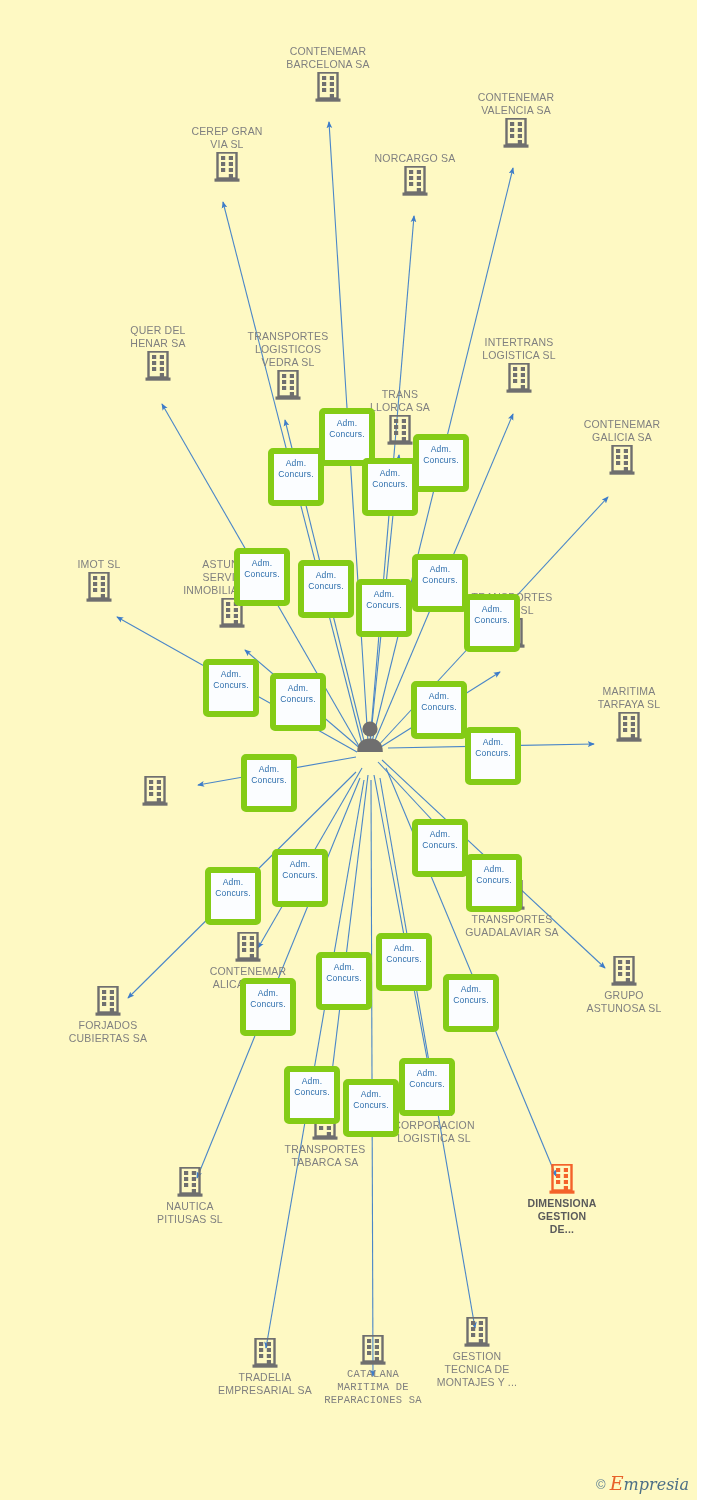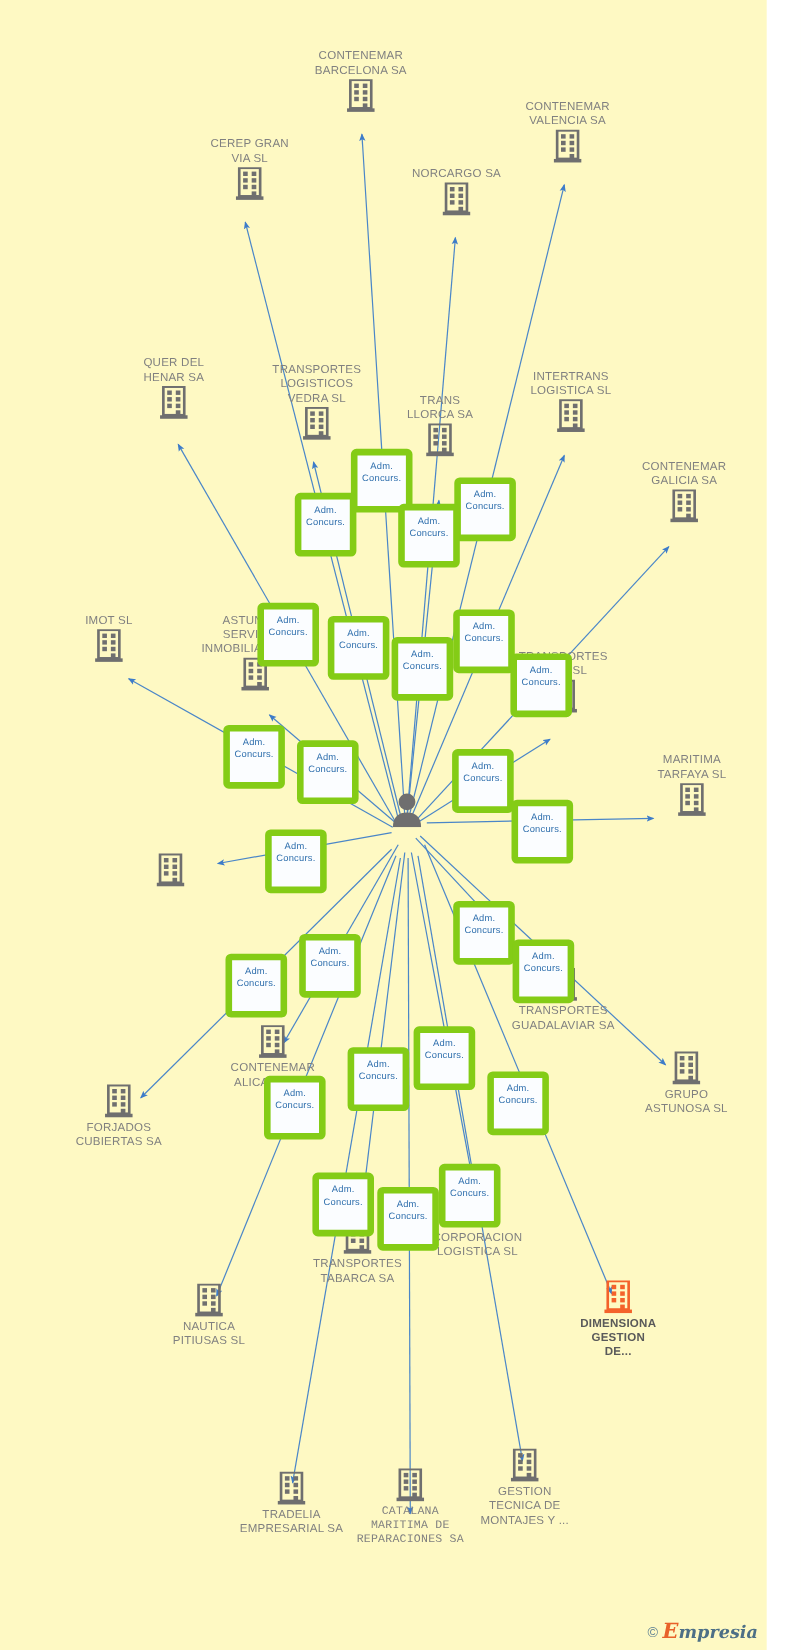--- a/index.html
+++ b/index.html
@@ -98,21 +98,20 @@
   .watermark .c {
     font-size: 13px;
     color: #5a7e92;
     vertical-align: 1px;
   }
   .watermark .brand {
     font-family: "DejaVu Serif", serif;
     font-style: italic;
     font-size: 16px;
     color: #4d6f86;
-    font-weight: bold;
   }
   .watermark .brand .e {
     color: #e8622a;
     font-size: 19px;
   }
 </style>
 </head>
 <body>
 
 <div id="canvas">
@@ -251,21 +250,21 @@
             <rect x="7" y="4" width="4.2" height="4" fill="#6f6f6f"></rect>
             <rect x="14.8" y="4" width="4.2" height="4" fill="#6f6f6f"></rect>
             <rect x="7" y="10" width="4.2" height="4" fill="#6f6f6f"></rect>
             <rect x="14.8" y="10" width="4.2" height="4" fill="#6f6f6f"></rect>
             <rect x="7" y="16" width="4.2" height="4" fill="#6f6f6f"></rect>
             <rect x="14.8" y="16" width="4.2" height="4" fill="#6f6f6f"></rect>
             <rect x="14.8" y="22" width="4.2" height="4.5" fill="#6f6f6f"></rect>
             <rect x="0.5" y="26.5" width="25" height="3.2" fill="#6f6f6f"></rect>
           </svg></span>
       </div>
-      <div class="node label-top" style="left: 400px; top: 358px;">
+      <div class="node label-top" style="left: 400px; top: 388px;">
         <span class="label">TRANS
 LLORCA SA</span>
         <span class="icon-wrap"><svg width="26" height="32" viewBox="0 0 26 32">
             <rect x="3.5" y="0.5" width="19" height="26" fill="none" stroke="#6f6f6f" stroke-width="2.4"></rect>
             <rect x="7" y="4" width="4.2" height="4" fill="#6f6f6f"></rect>
             <rect x="14.8" y="4" width="4.2" height="4" fill="#6f6f6f"></rect>
             <rect x="7" y="10" width="4.2" height="4" fill="#6f6f6f"></rect>
             <rect x="14.8" y="10" width="4.2" height="4" fill="#6f6f6f"></rect>
             <rect x="7" y="16" width="4.2" height="4" fill="#6f6f6f"></rect>
             <rect x="14.8" y="16" width="4.2" height="4" fill="#6f6f6f"></rect>

